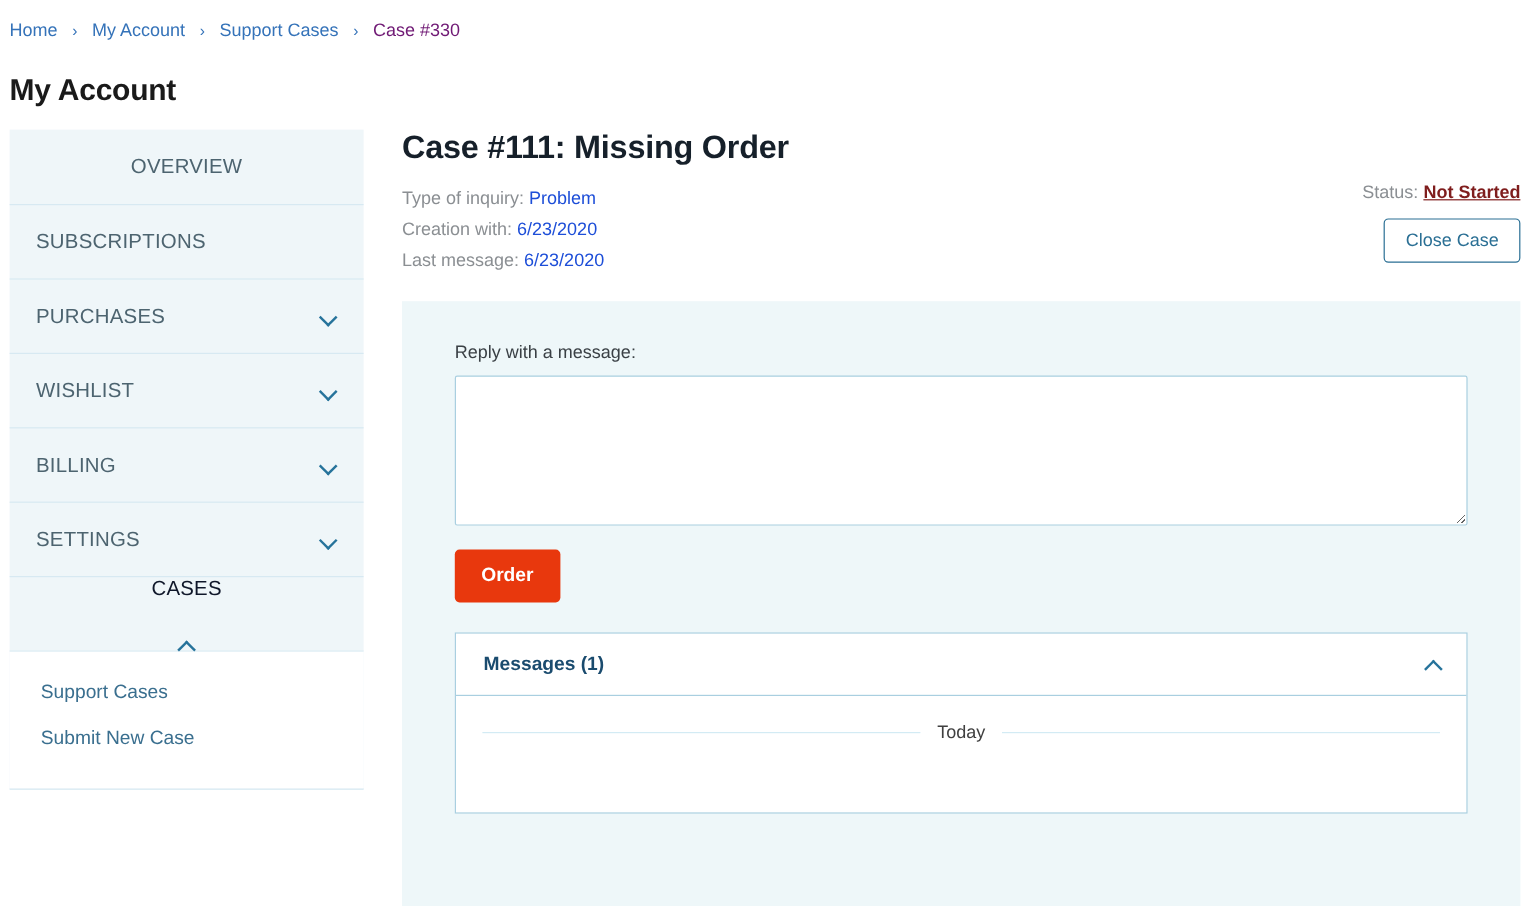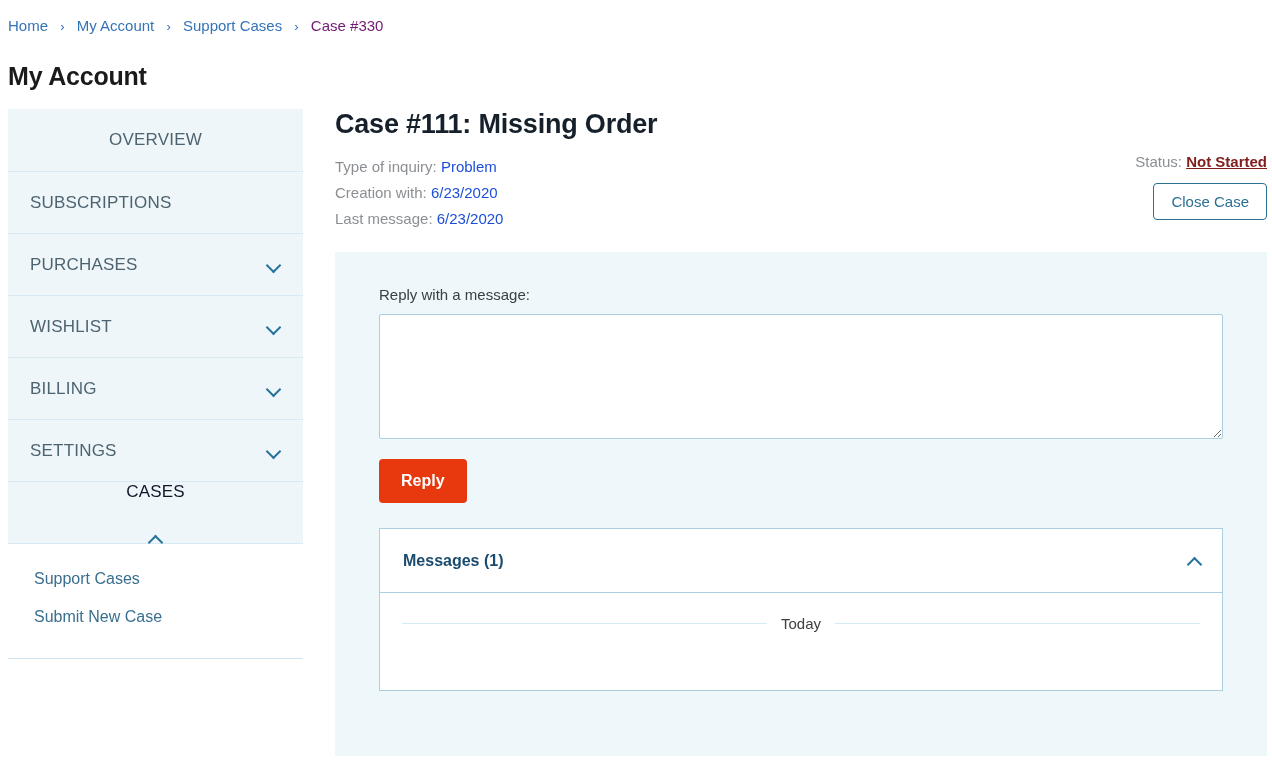--- a/index.html
+++ b/index.html
@@ -203,21 +203,21 @@
   }
 
   
   .msg-card {
     margin-top: 25px;
     width: 844px;
     background: #ffffff;
     border: 1px solid #a9cfe0;
   }
   .msg-head {
-    height: 64px;
+    height: 52px;
     display: flex;
     align-items: center;
     justify-content: space-between;
     padding: 0 20px 0 23px;
     border-bottom: 1px solid #a9cfe0;
     cursor: pointer;
   }
   .msg-head-title {
     font-size: 16px;
     font-weight: bold;
@@ -332,21 +332,21 @@
         <button class="close-case">Close Case</button>
       </div>
     </div>
 
     <section class="reply-panel">
 
       <div class="reply-label">Reply with a message:</div>
 
       <textarea class="reply-box" placeholder="" style=""></textarea>
 
-      <button class="reply-btn">Reply</button>
+      <button class="reply-btn">Order</button>
 
       
       <div class="msg-card">
 
         <div class="msg-head">
           <span class="msg-head-title">Messages (1)</span>
           <span class="chev up"></span>
         </div>
 
         <div class="msg-body">

